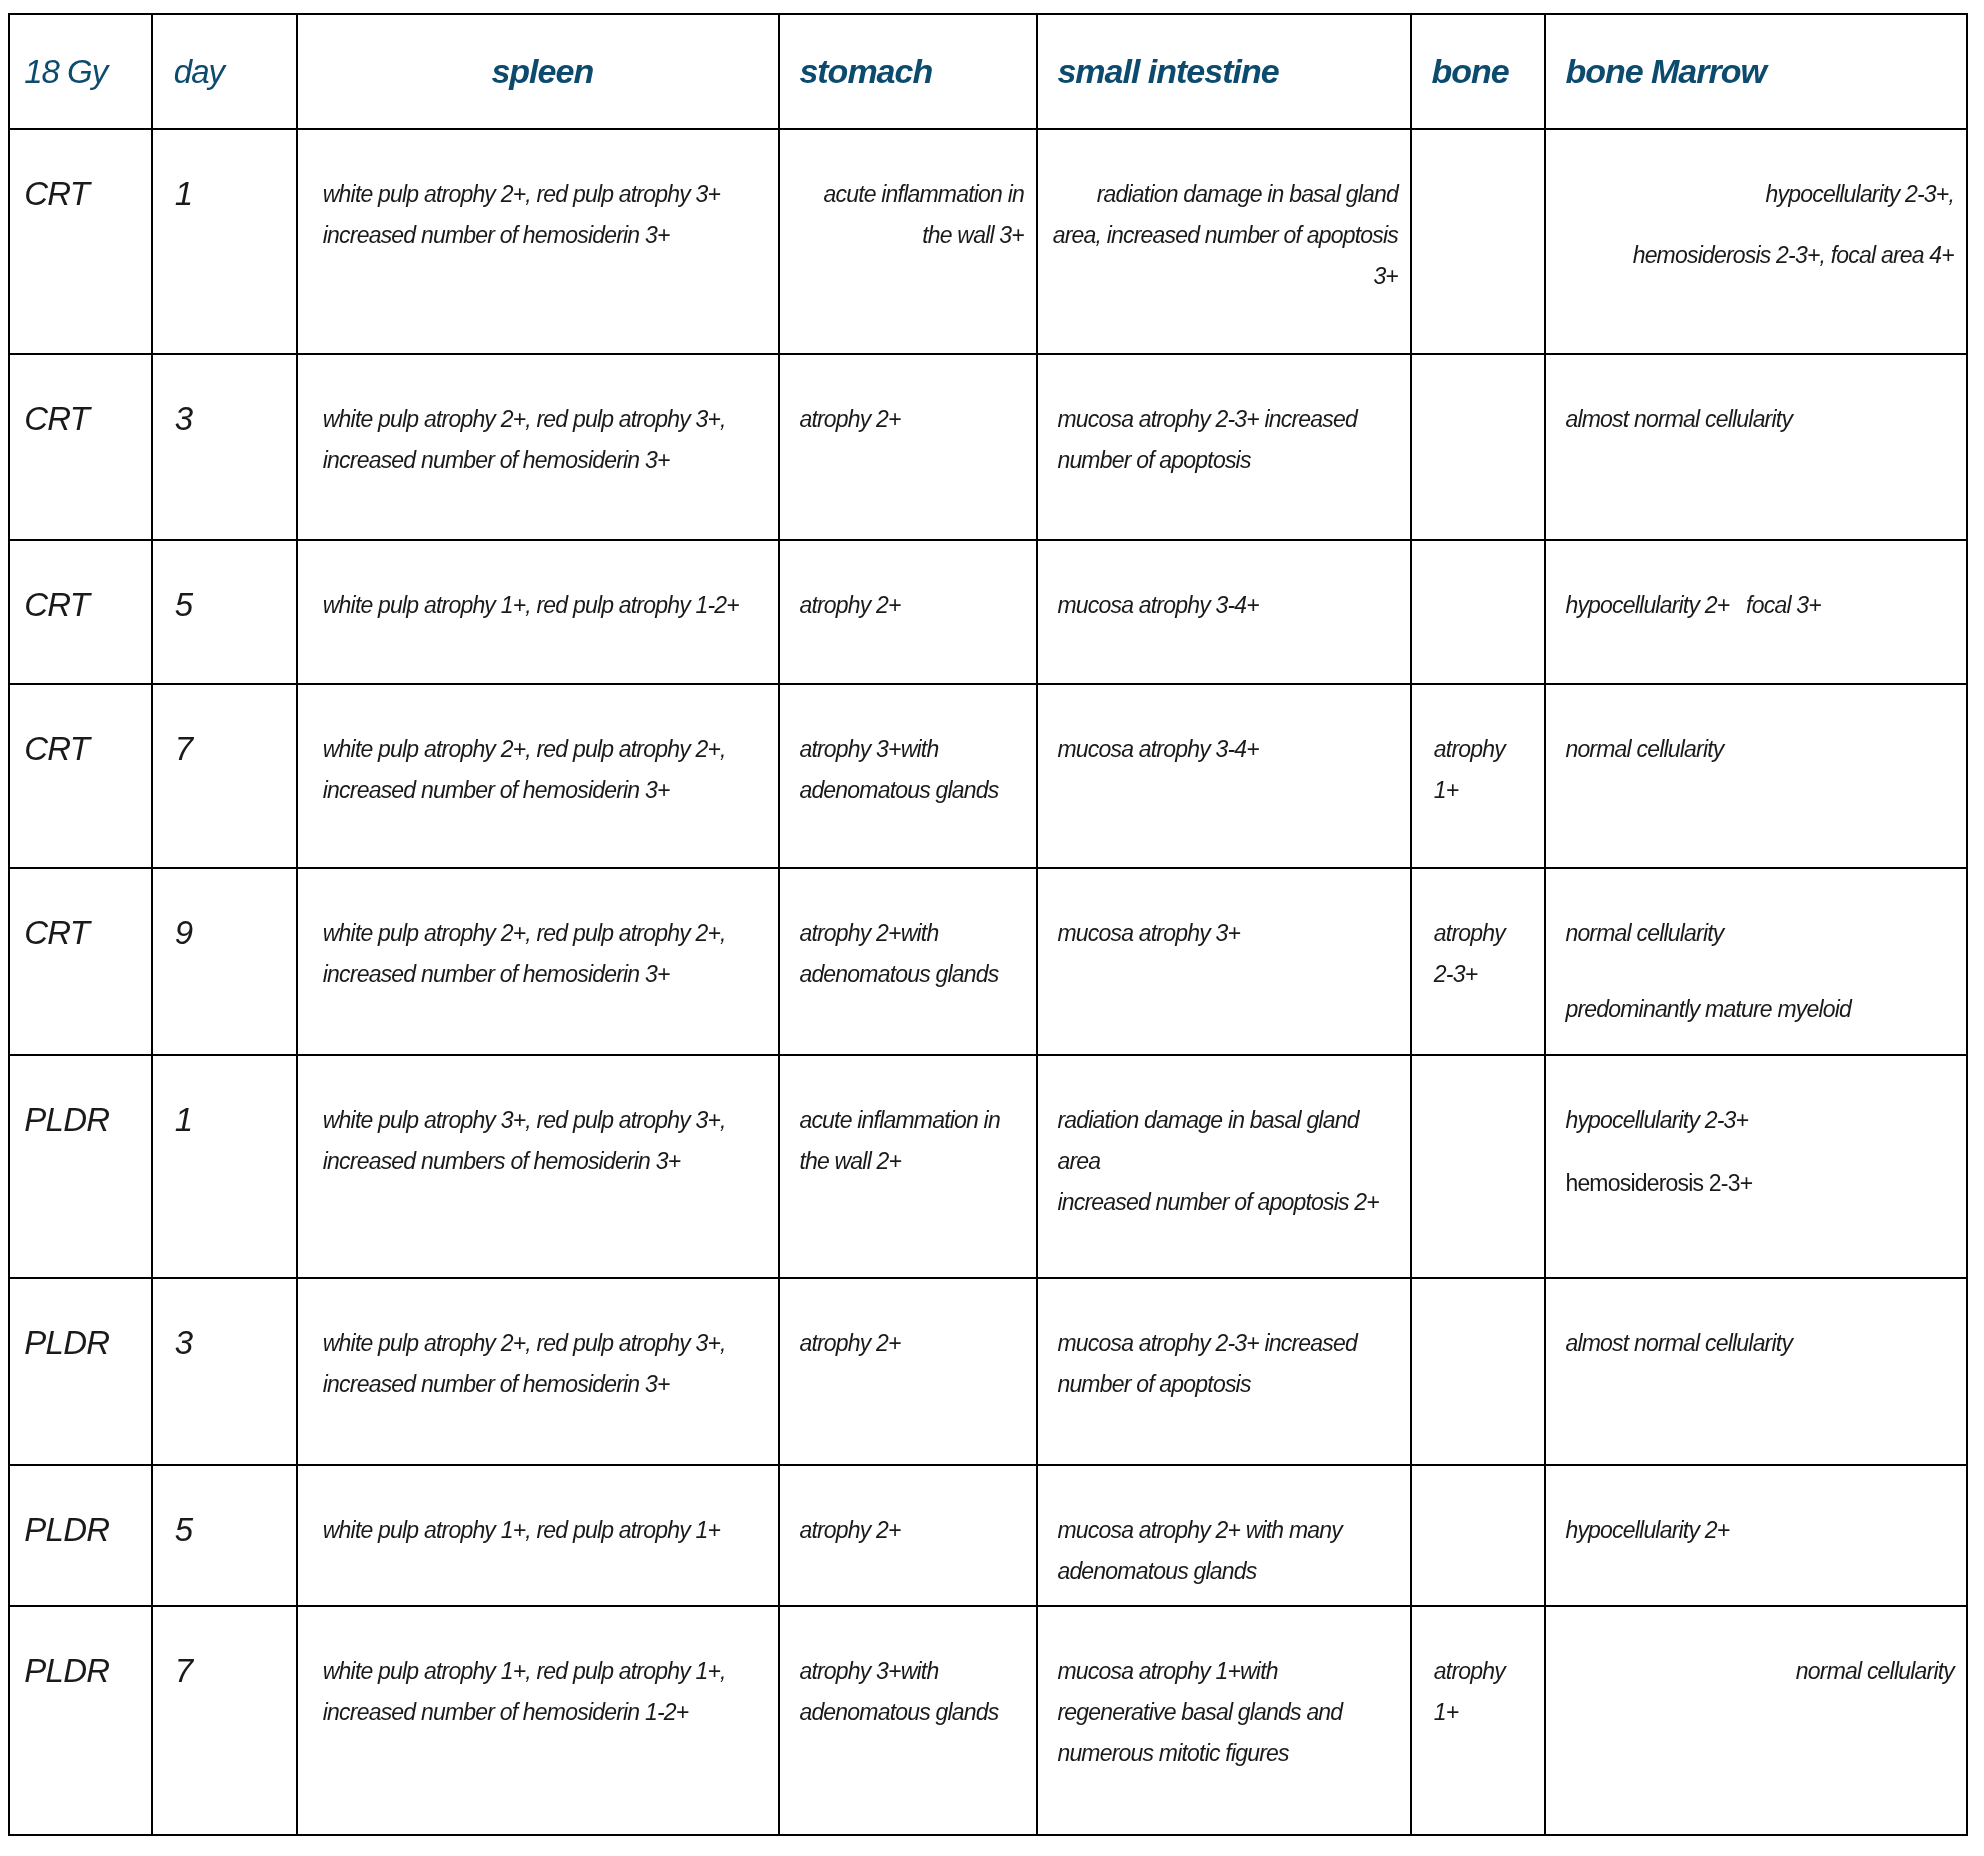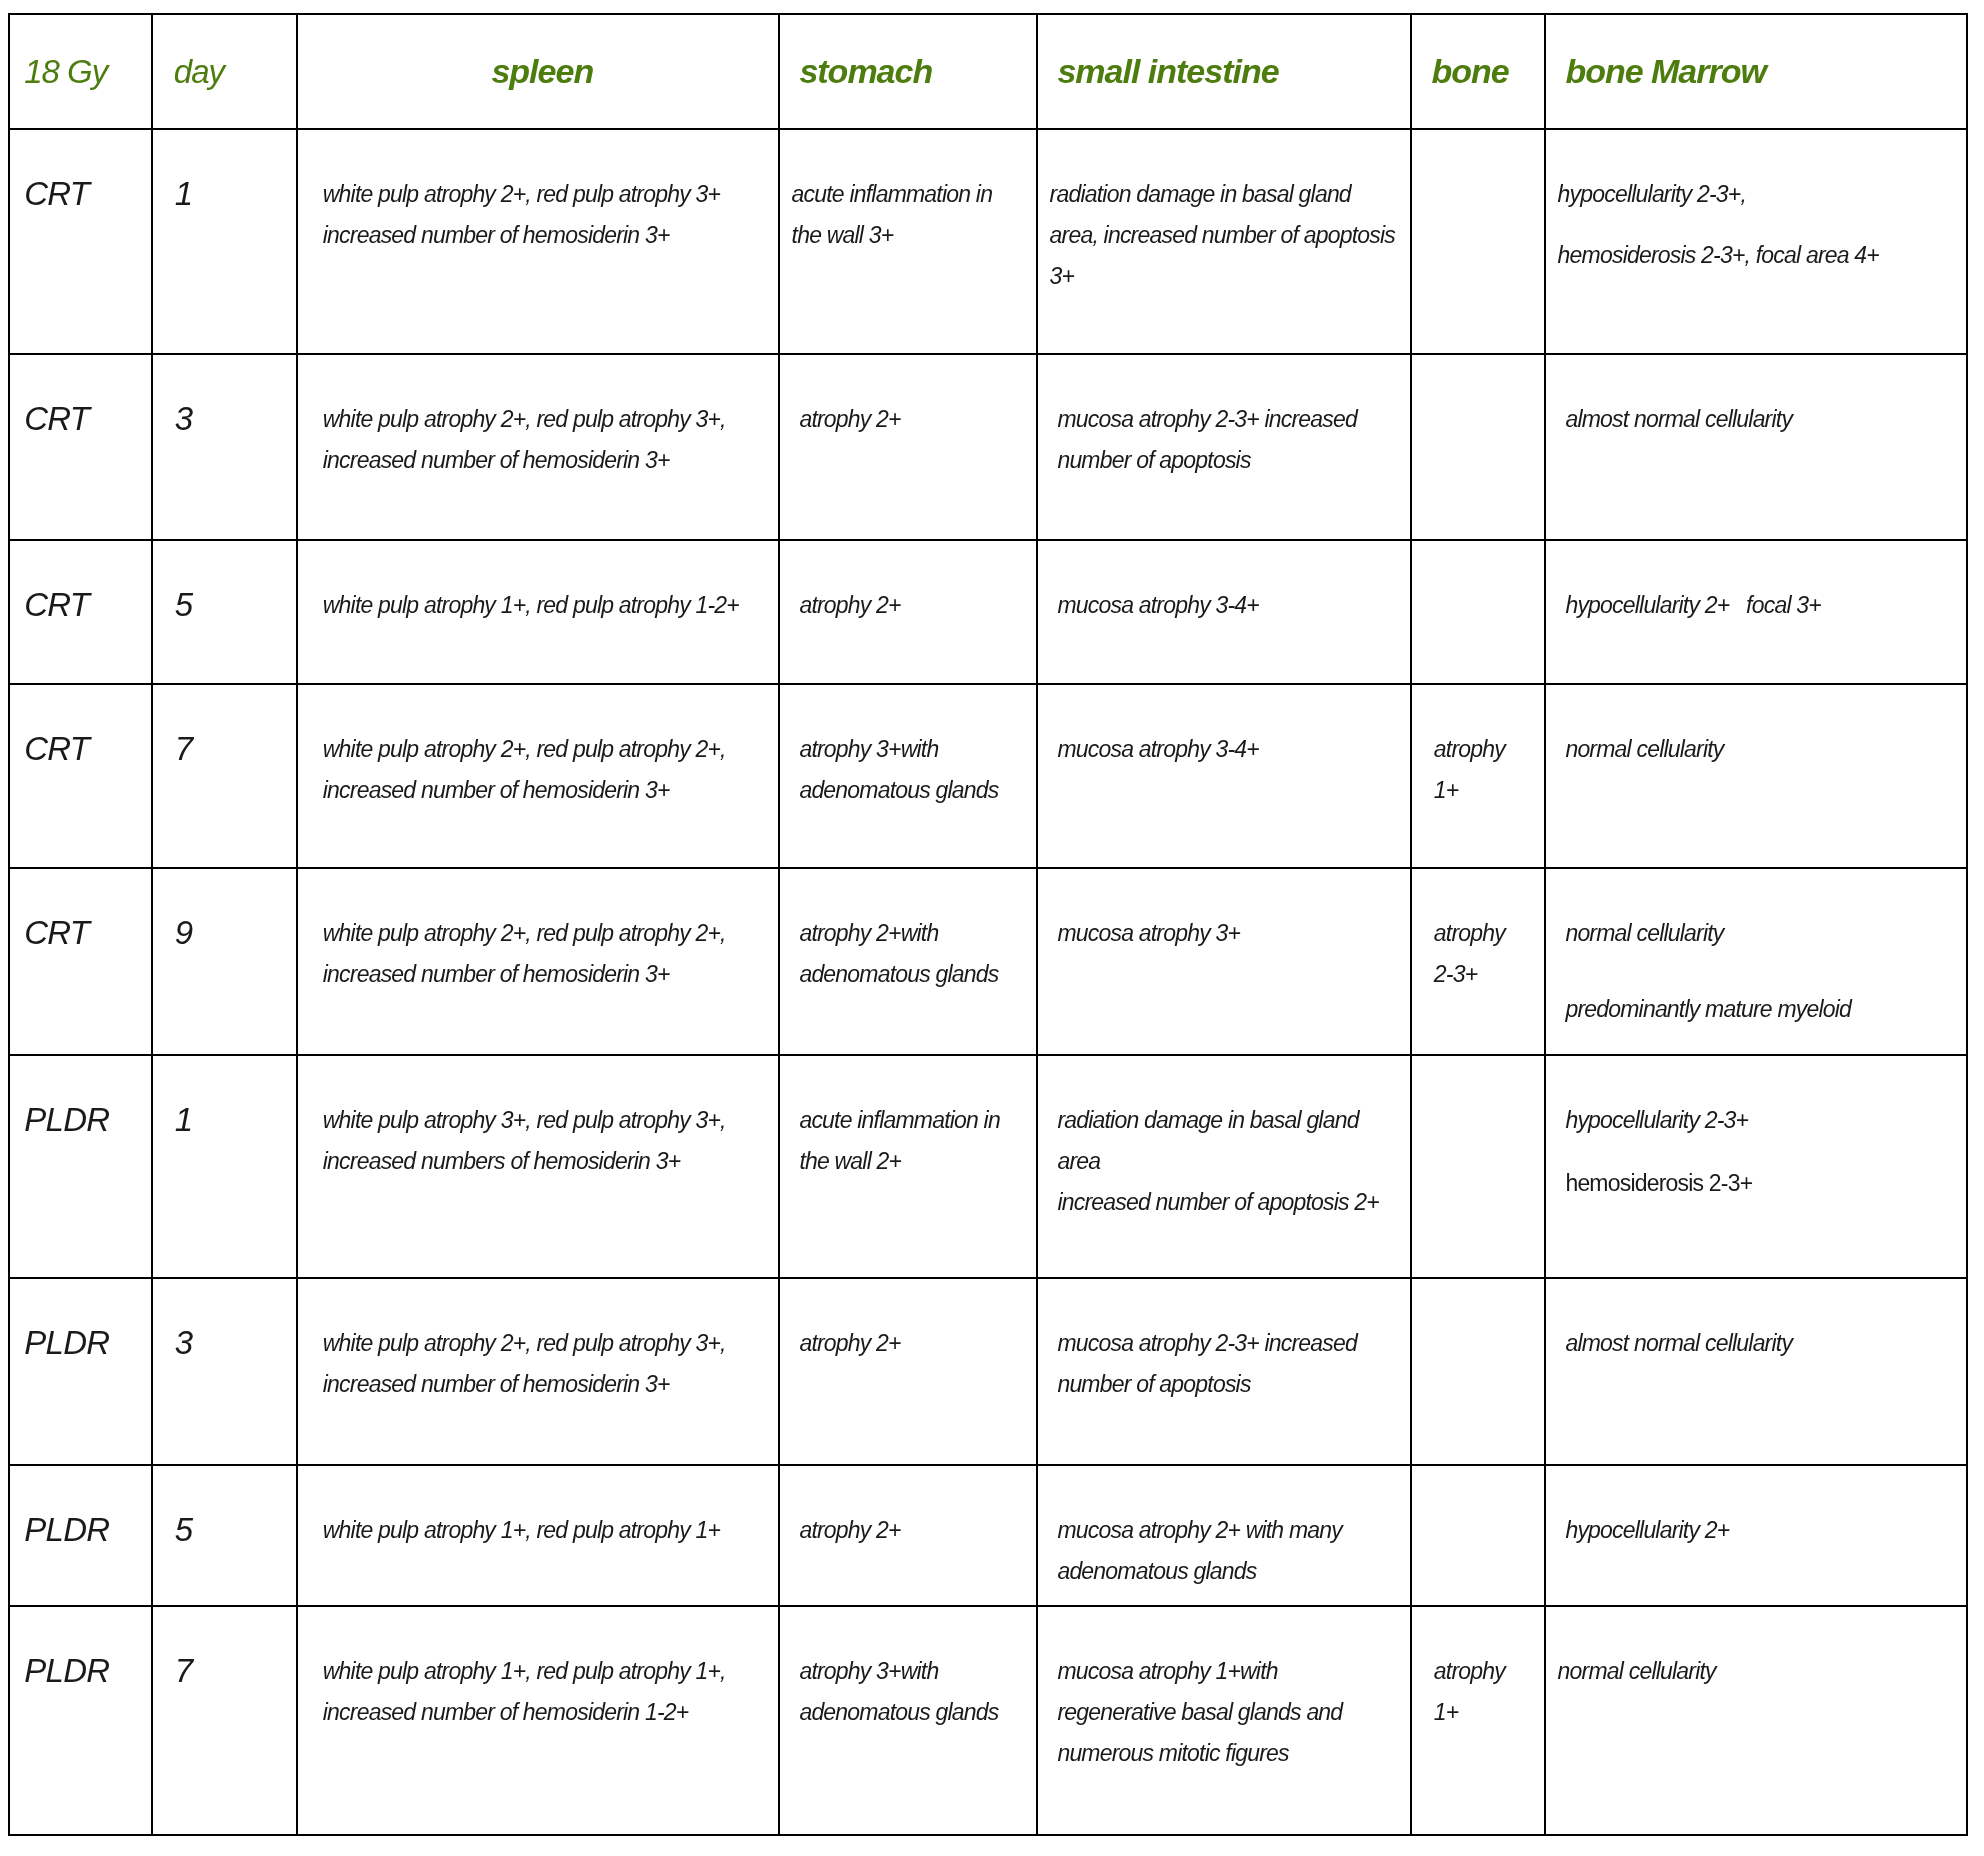--- a/index.html
+++ b/index.html
@@ -32,21 +32,21 @@
     box-sizing: border-box;
   }
   table.findings th {
     vertical-align: middle;
     font-style: italic;
     font-weight: bold;
     font-size: 34px;
     letter-spacing: -1px;
     text-align: left;
     padding-left: 19.6px;
-    color: #4d7c0f;
+    color: #0c4a6e;
   }
   table.findings th.th-group, table.findings th.th-day {
     font-weight: normal;
     font-size: 33px;
   }
   table.findings th.center { text-align: center; padding-left: 9px; }
   table.findings th.th-group { padding-left: 14.4px; }
   table.findings th.th-day { padding-left: 21px; }
 
   td .cell-inner {
@@ -59,21 +59,21 @@
   }
   td.group .cell-inner, td.day .cell-inner {
     font-size: 33px;
     line-height: 39px;
     letter-spacing: -0.7px;
     padding-left: 14.4px;
   }
   td.day .cell-inner { padding-left: 22px; }
   td.spleen .cell-inner { padding-left: 25px; }
   td.colon .cell-inner { padding-left: 22px; padding-right: 17px; }
-  .center { text-align: left; }
+  .center { text-align: right; }
   .center .cell-inner { padding-left: 11.8px; padding-right: 11.8px; }
   .upright { font-style: normal; }
   .gap { display: block; height: 19.6px; }
 </style>
 </head>
 <body>
 
 <div class="tbl-wrap">
   <table class="findings">
     <colgroup>

